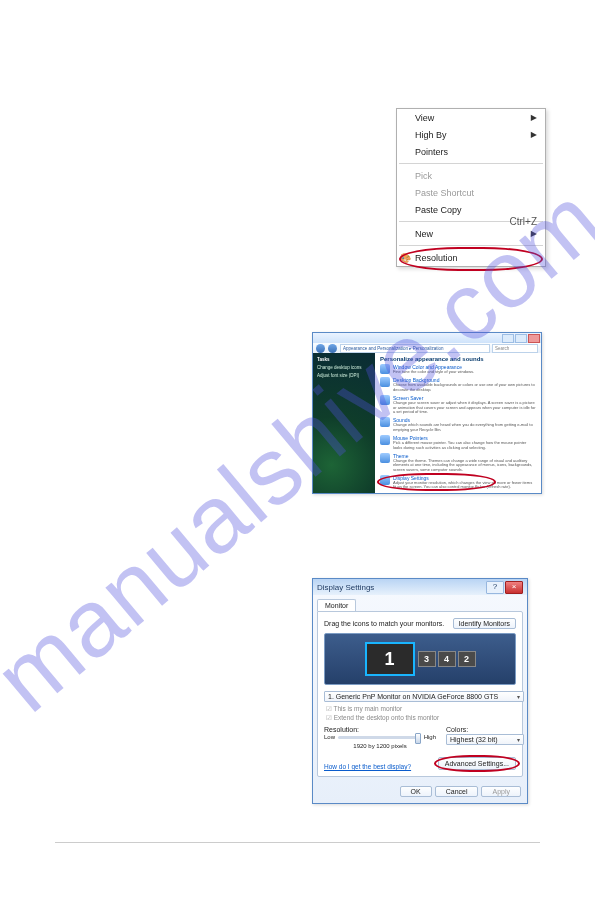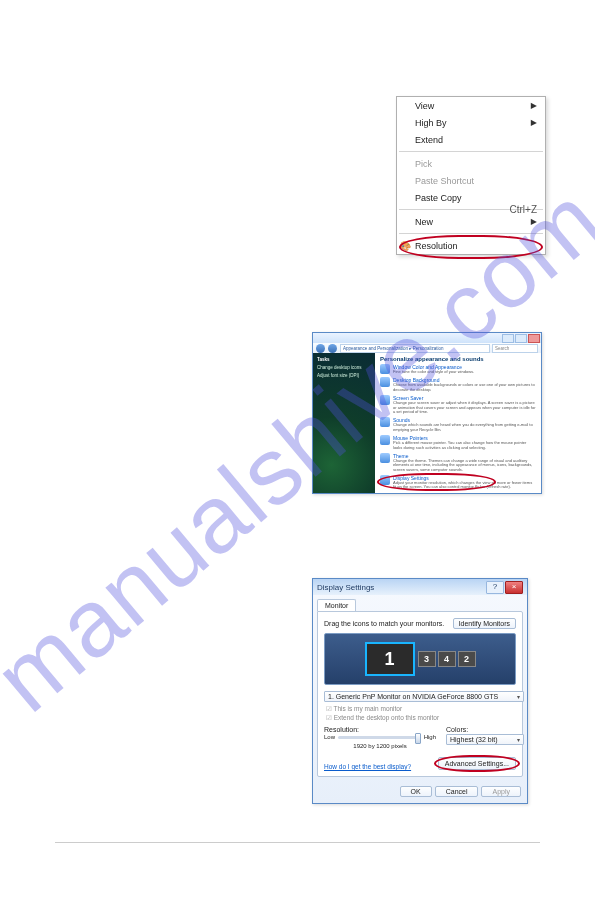--- a/index.html
+++ b/index.html
@@ -28,21 +28,21 @@
     pointer-events: none;
     user-select: none;
     letter-spacing: 1px;
     z-index: 5;
   }
 
   
   .fig1 {
     position: absolute;
     left: 396px;
-    top: 96px;
+    top: 108px;
     width: 148px;
     background: #fff;
     border: 1px solid #b0b0b0;
     box-shadow: 2px 2px 4px rgba(0,0,0,.15);
     z-index: 2;
   }
   .fig1 .row {
     display: flex;
     align-items: center;
     height: 17px;
@@ -215,21 +215,21 @@
 <div class="fig1" id="ctx-menu">
     <div class="row">
       <span class="lbl">View</span>
       <span class="arrow">▶</span>
     </div>
     <div class="row">
       <span class="lbl">High By</span>
       <span class="arrow">▶</span>
     </div>
     <div class="row">
-      <span class="lbl">Extend</span>
+      <span class="lbl">Pointers</span>
     </div>
     <div class="sep"></div>
     <div class="row disabled">
       <span class="lbl">Pick</span>
     </div>
     <div class="row disabled">
       <span class="lbl">Paste Shortcut</span>
     </div>
     <div class="row">
       <span class="lbl">Paste Copy</span>

